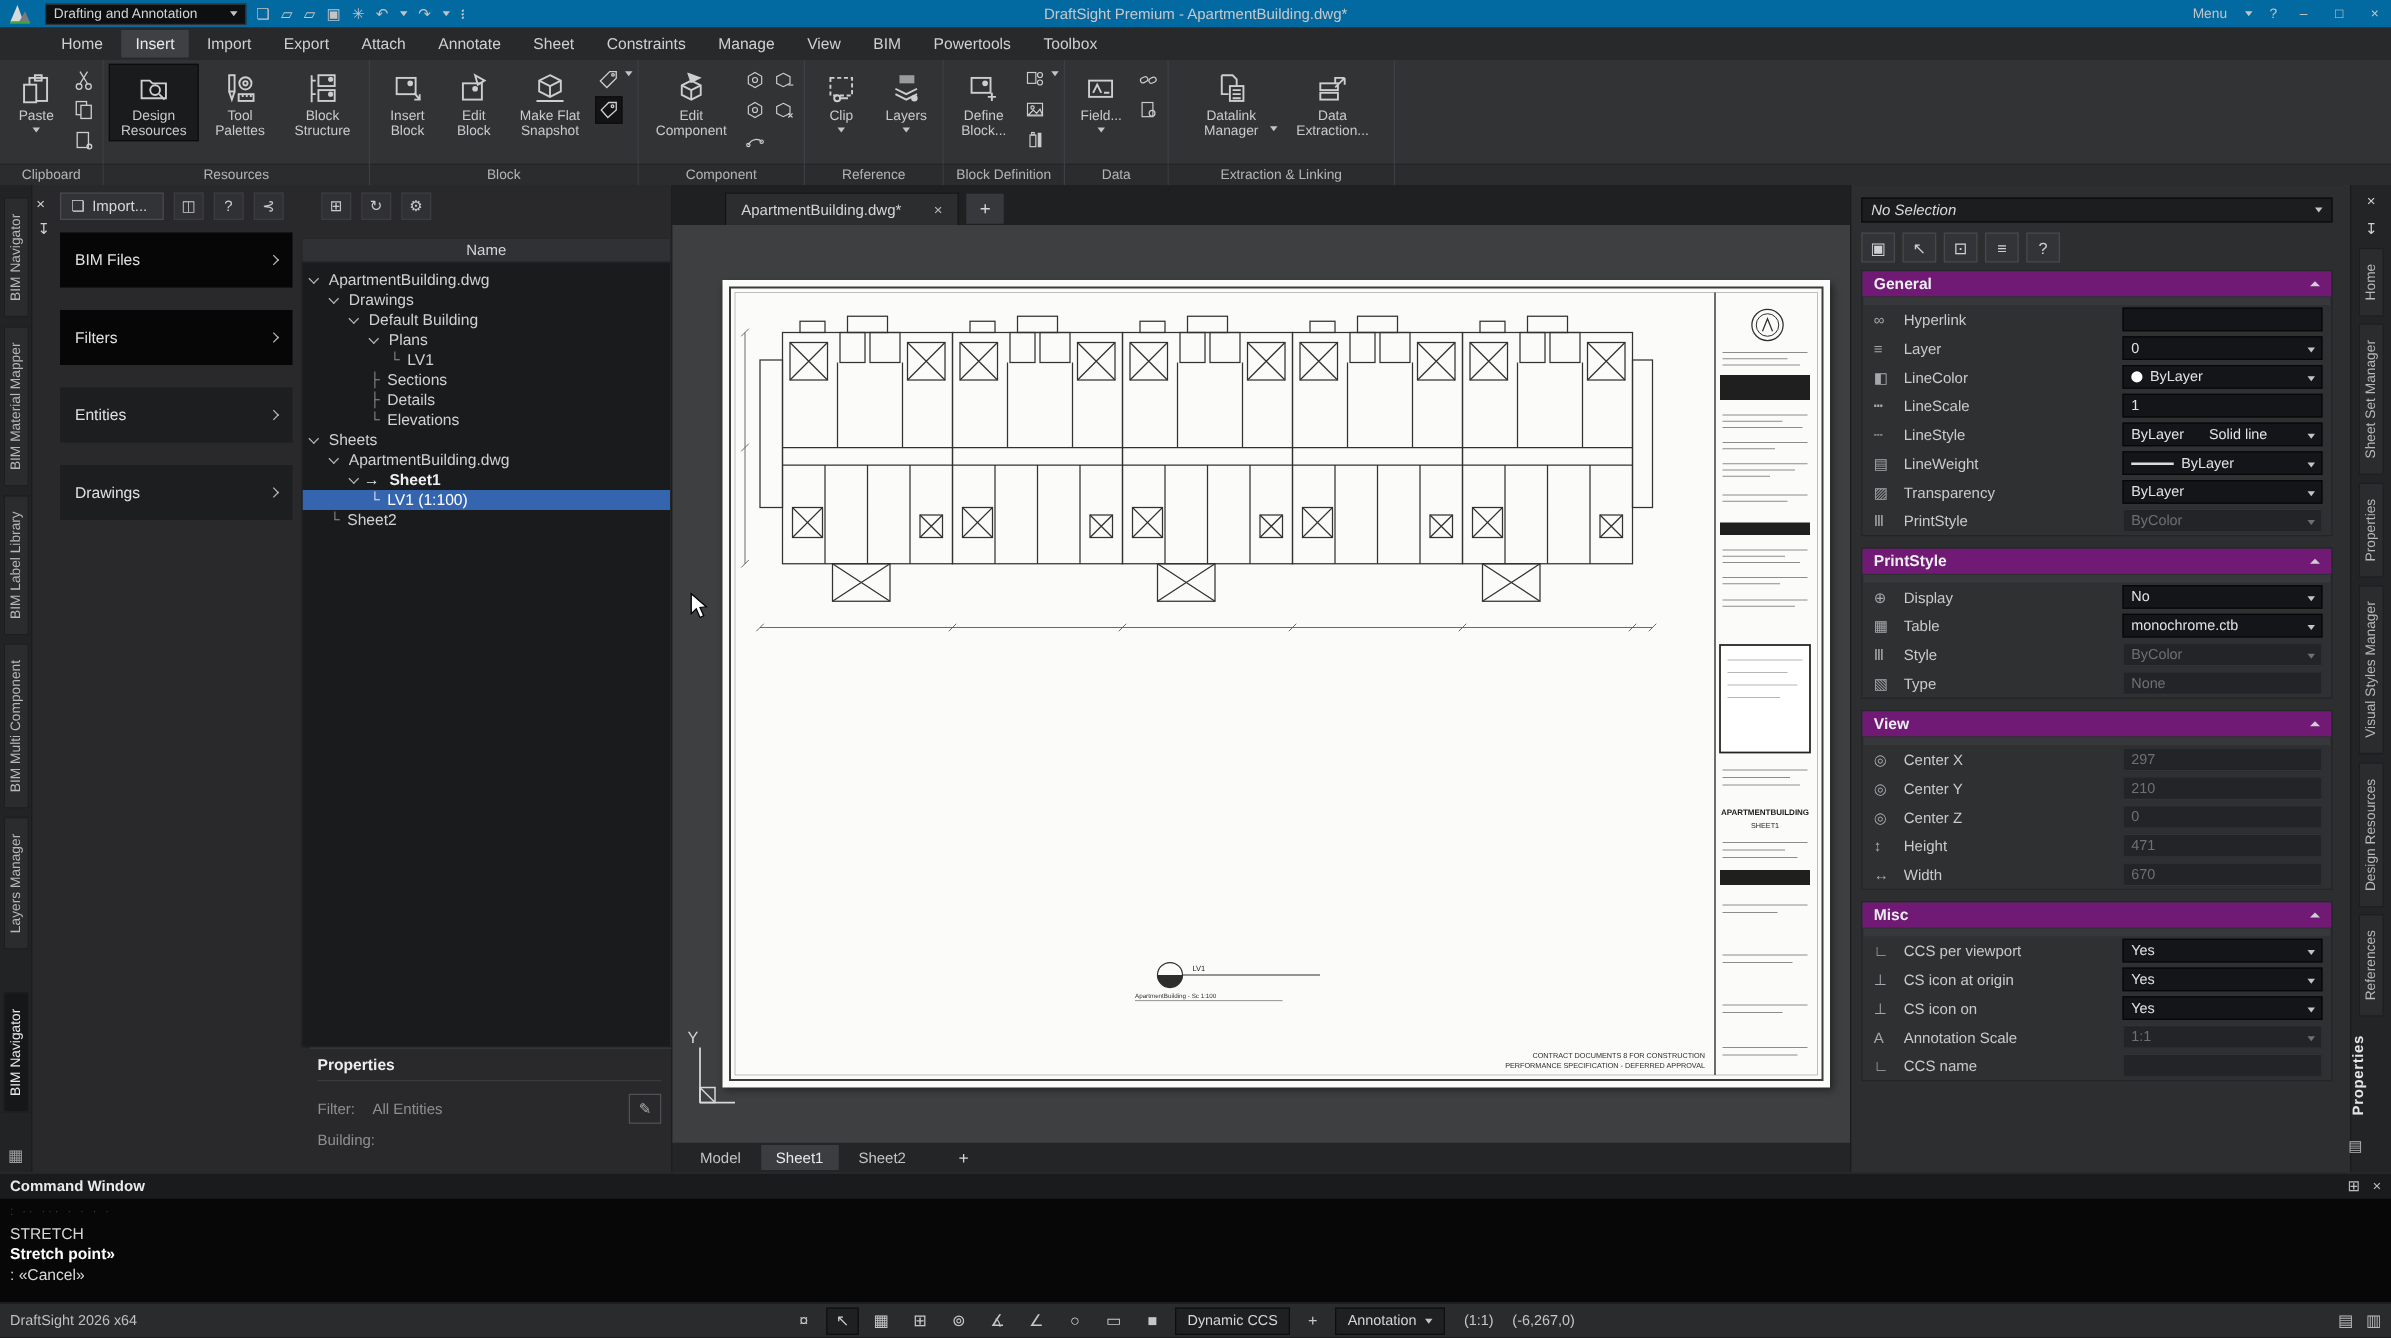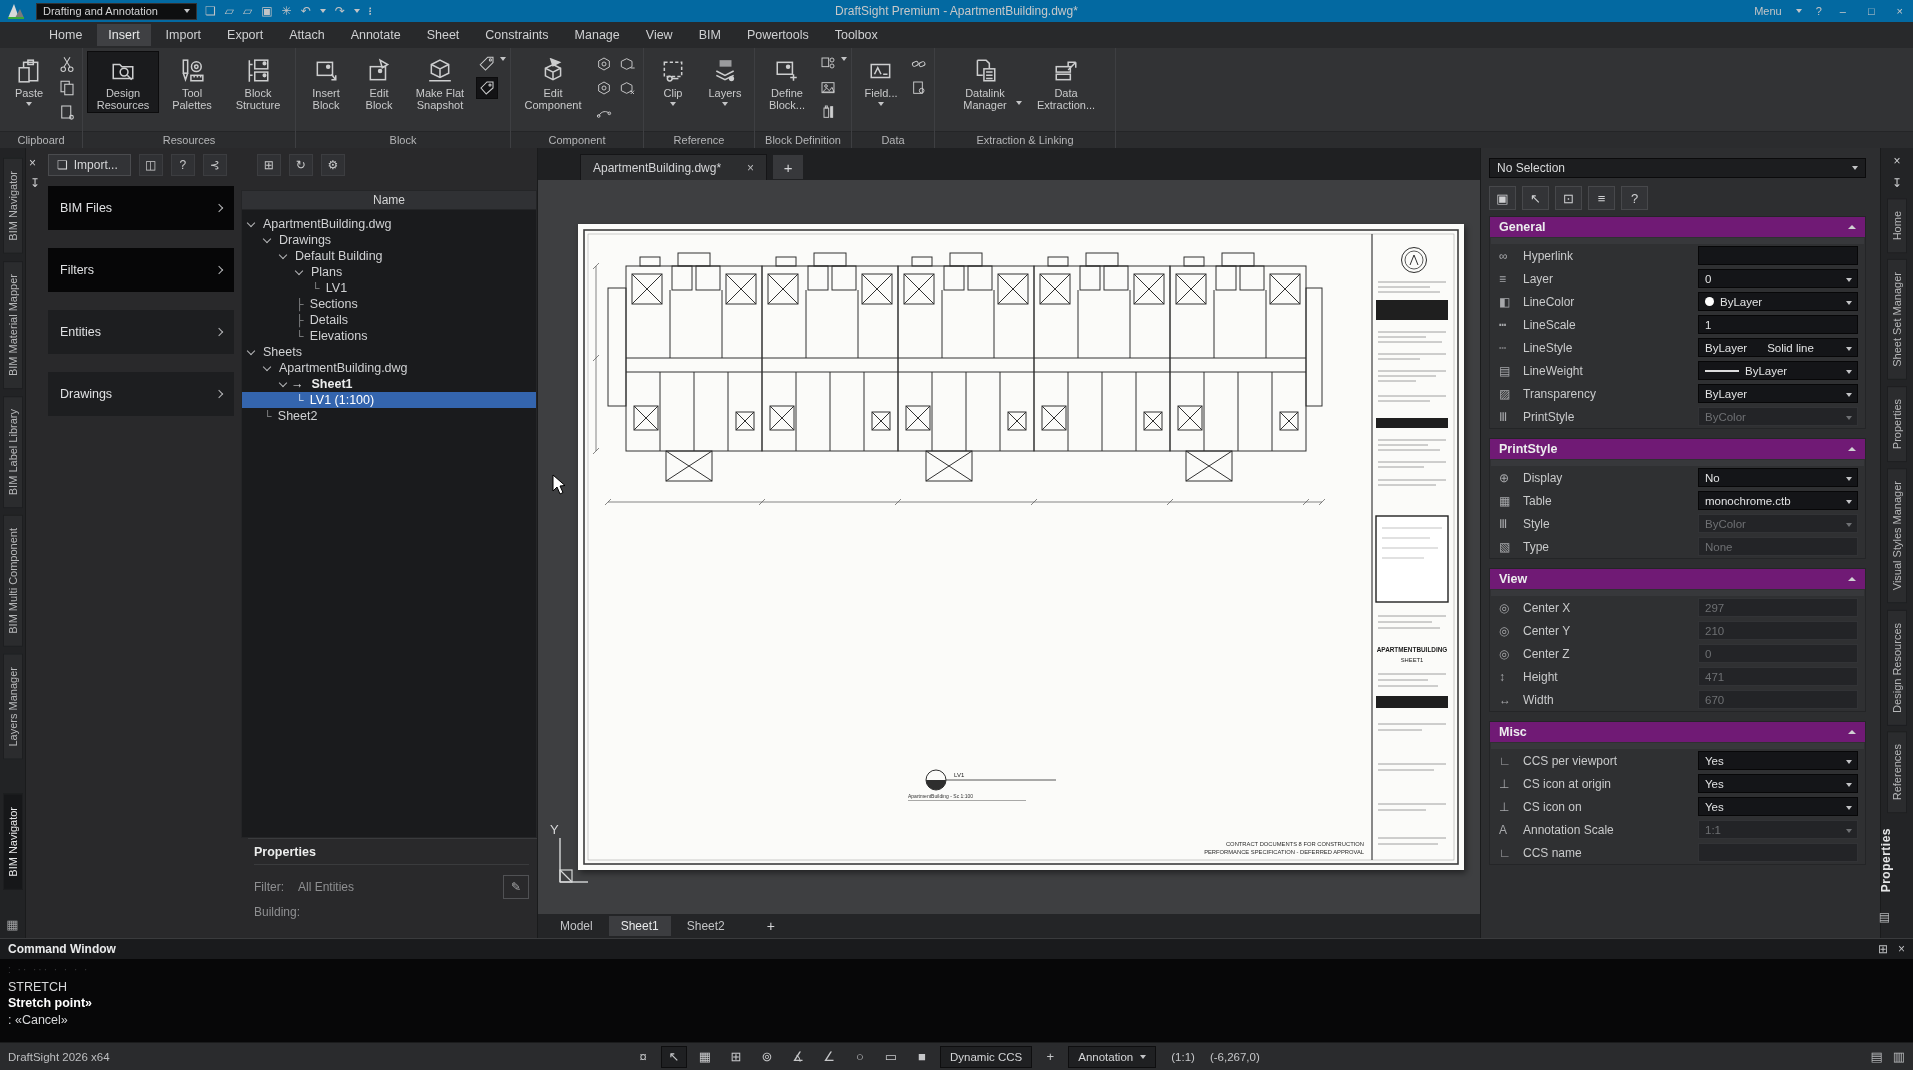--- a/index.html
+++ b/index.html
@@ -86,21 +86,21 @@
   .sheet{position:absolute;left:40px;top:44px;width:886px;height:646px;background:#fbfbf9;box-shadow:2px 3px 6px rgba(0,0,0,.45);}
   .sheettabs{height:24px;background:#242527;display:flex;align-items:center;padding-left:10px;gap:4px;}
   .stab{padding:3px 12px;color:#c3c4c6;font-size:12px;}
   .stab.on{background:#3c3d40;color:#e9eaeb;}
   .stab-add{margin-left:18px;color:#d5d6d8;font-size:14px;padding:0 8px;}
   .cursor-svg{position:absolute;left:14px;top:294px;}
   .ccs-svg{position:absolute;left:10px;bottom:18px;}
 
   
   .rpanel{width:400px;background:#2d2e30;border-left:1px solid #1a1b1c;position:relative;padding:10px 14px 0 8px;}
-  .rp-sel{display:flex;align-items:center;background:#1c1d1f;border:1px solid #0b0b0c;height:20px;padding:0 7px;color:#d9dadb;font-size:12px;}
+  .rp-sel{display:flex;align-items:center;background:#1c1d1f;border:1px solid #0b0b0c;height:20px;padding:0 7px;color:#d9dadb;font-size:12px;font-style:italic;}
   .rp-sel .car{margin-left:auto;}
   .rp-icons{display:flex;gap:6px;margin:8px 0 6px;}
   .rp-ic{width:27px;height:24px;border:1px solid #47484b;background:#333437;display:flex;align-items:center;justify-content:center;color:#cfd0d2;font-size:13px;}
   .sec{border:1px solid #242527;background:#2f3032;margin-bottom:9px;}
   .sec-h{height:20px;background:#701a75;display:flex;align-items:center;padding:0 9px;color:#ecedee;font-weight:bold;font-size:12.5px;}
   .sec-h .caru{margin-left:auto;}
   .sec-sp{height:6px;background:#37383b;margin:1px 1px 0;}
   .prow{display:flex;align-items:center;height:23px;padding:0 7px 0 9px;}
   .pic{width:24px;color:#a7a8ab;font-size:12px;flex:0 0 auto;}
   .plb{flex:1;color:#c9cacb;font-size:12px;}

